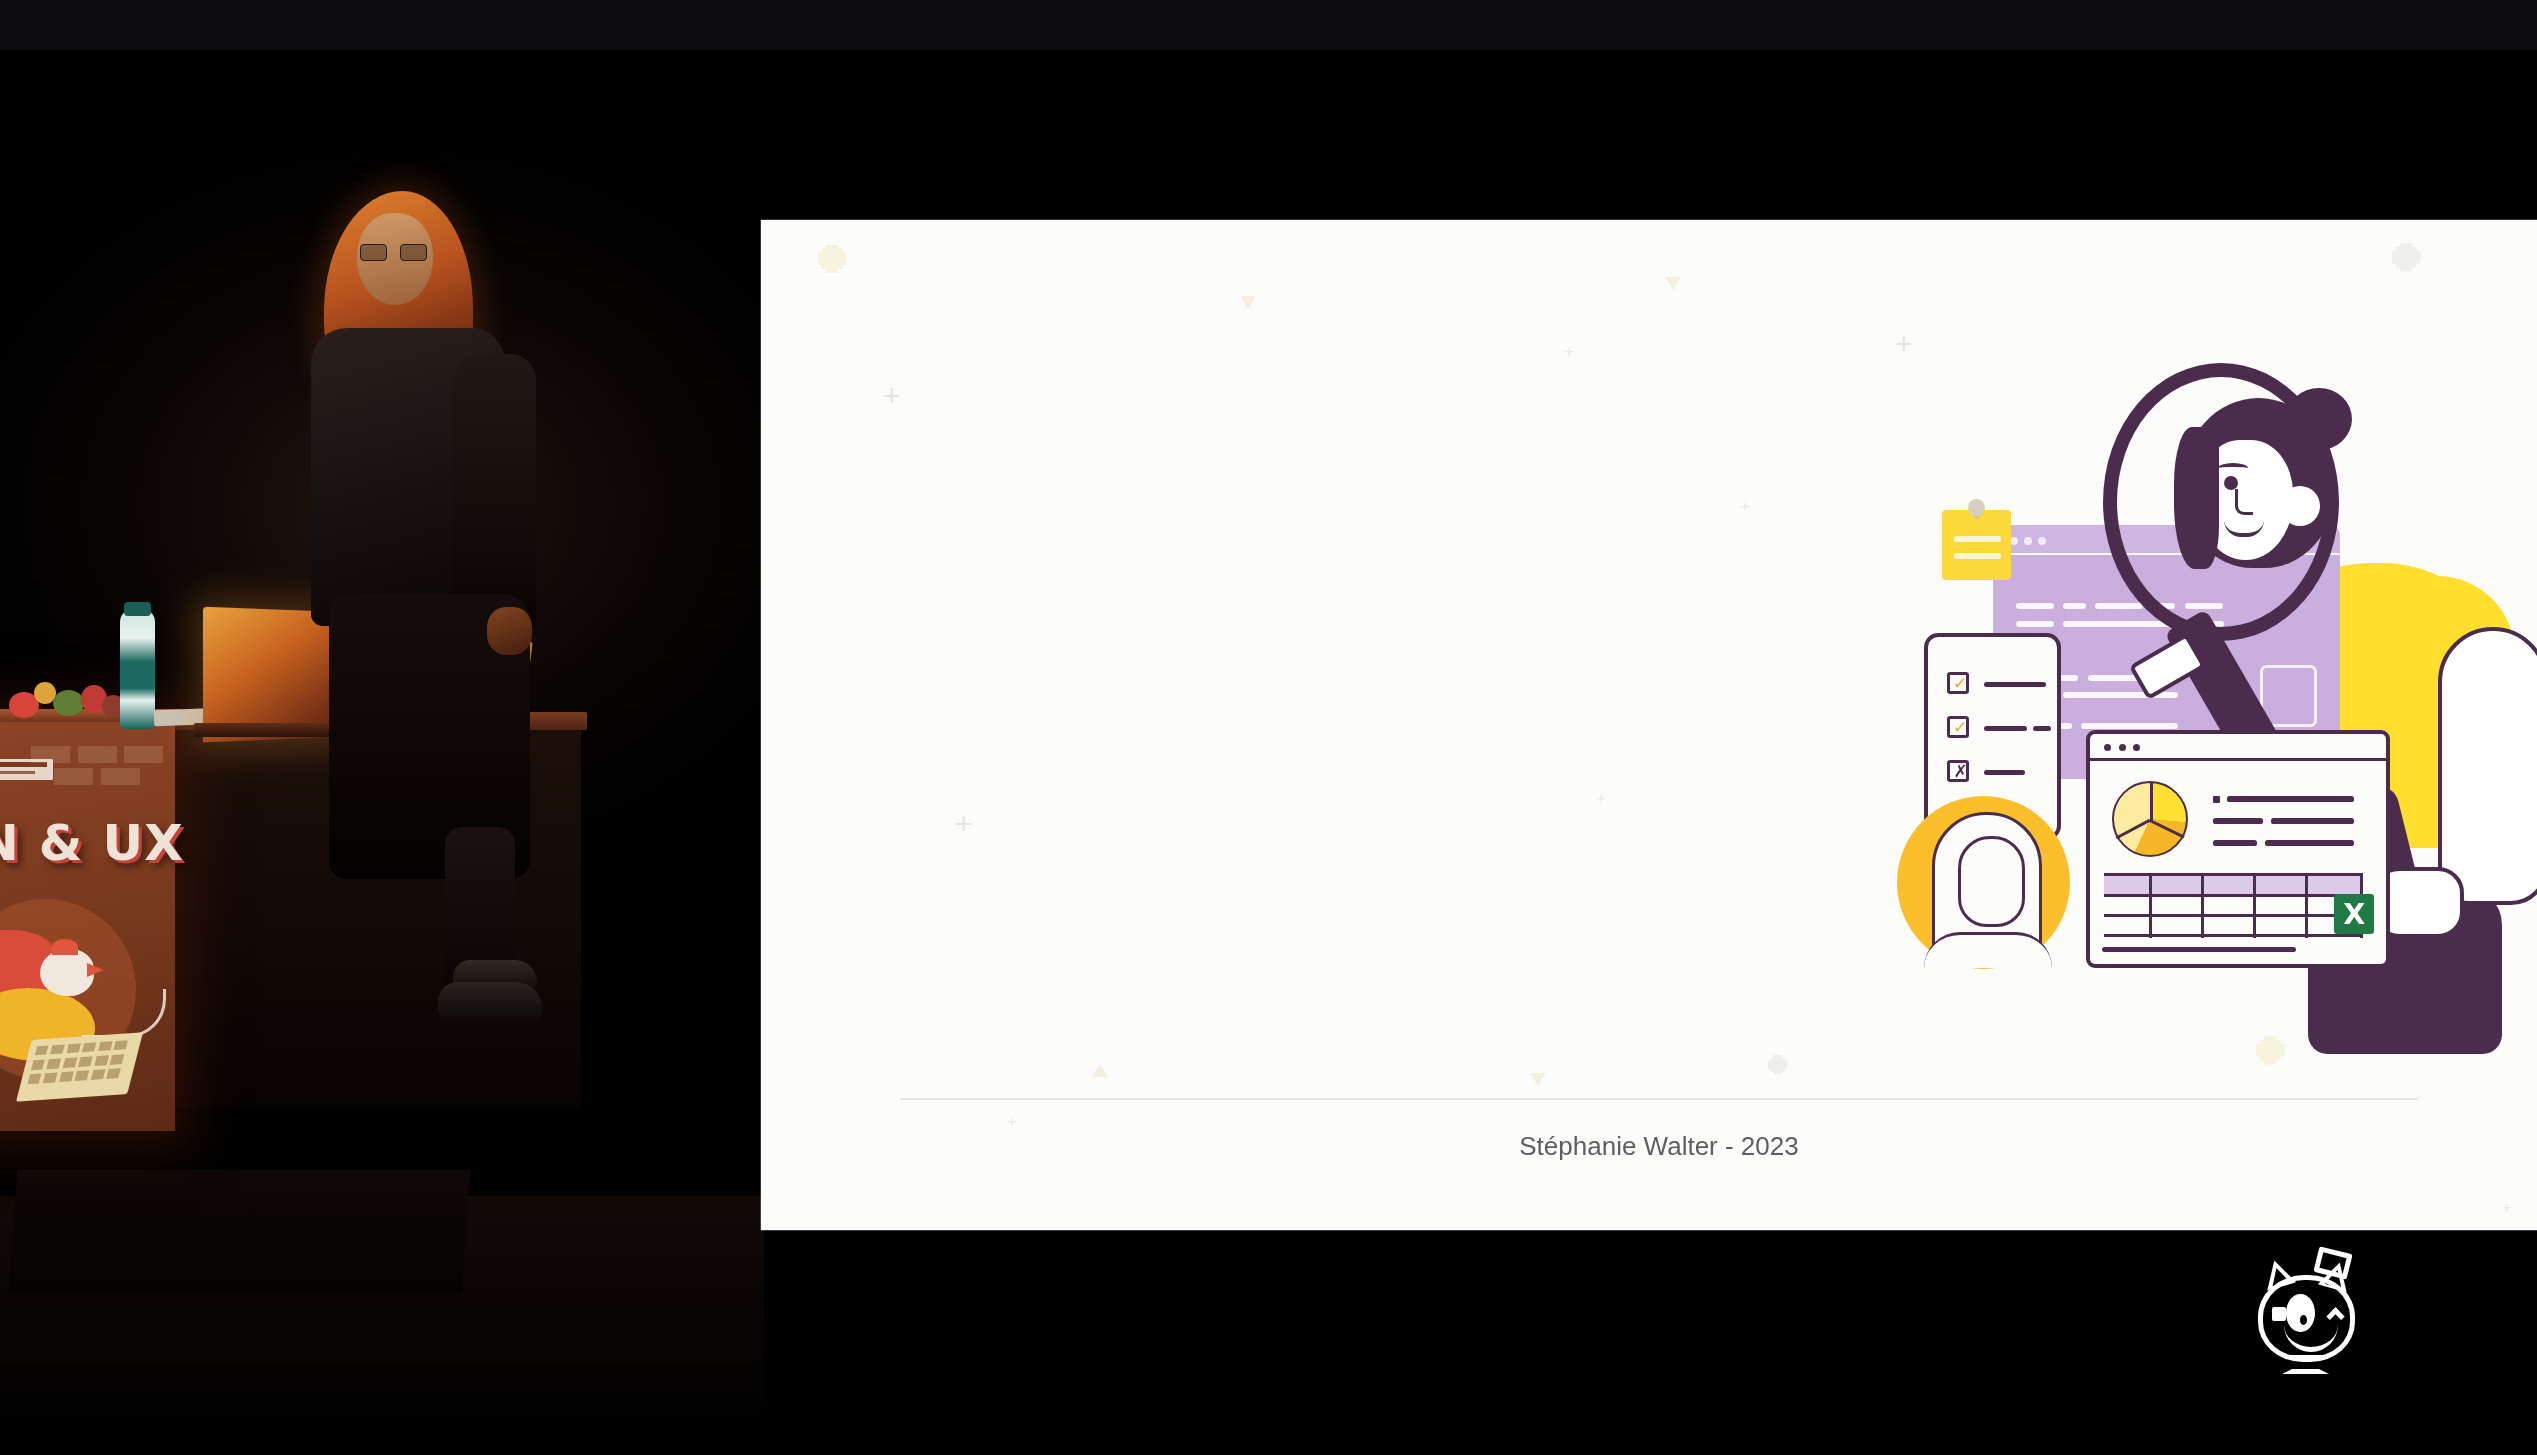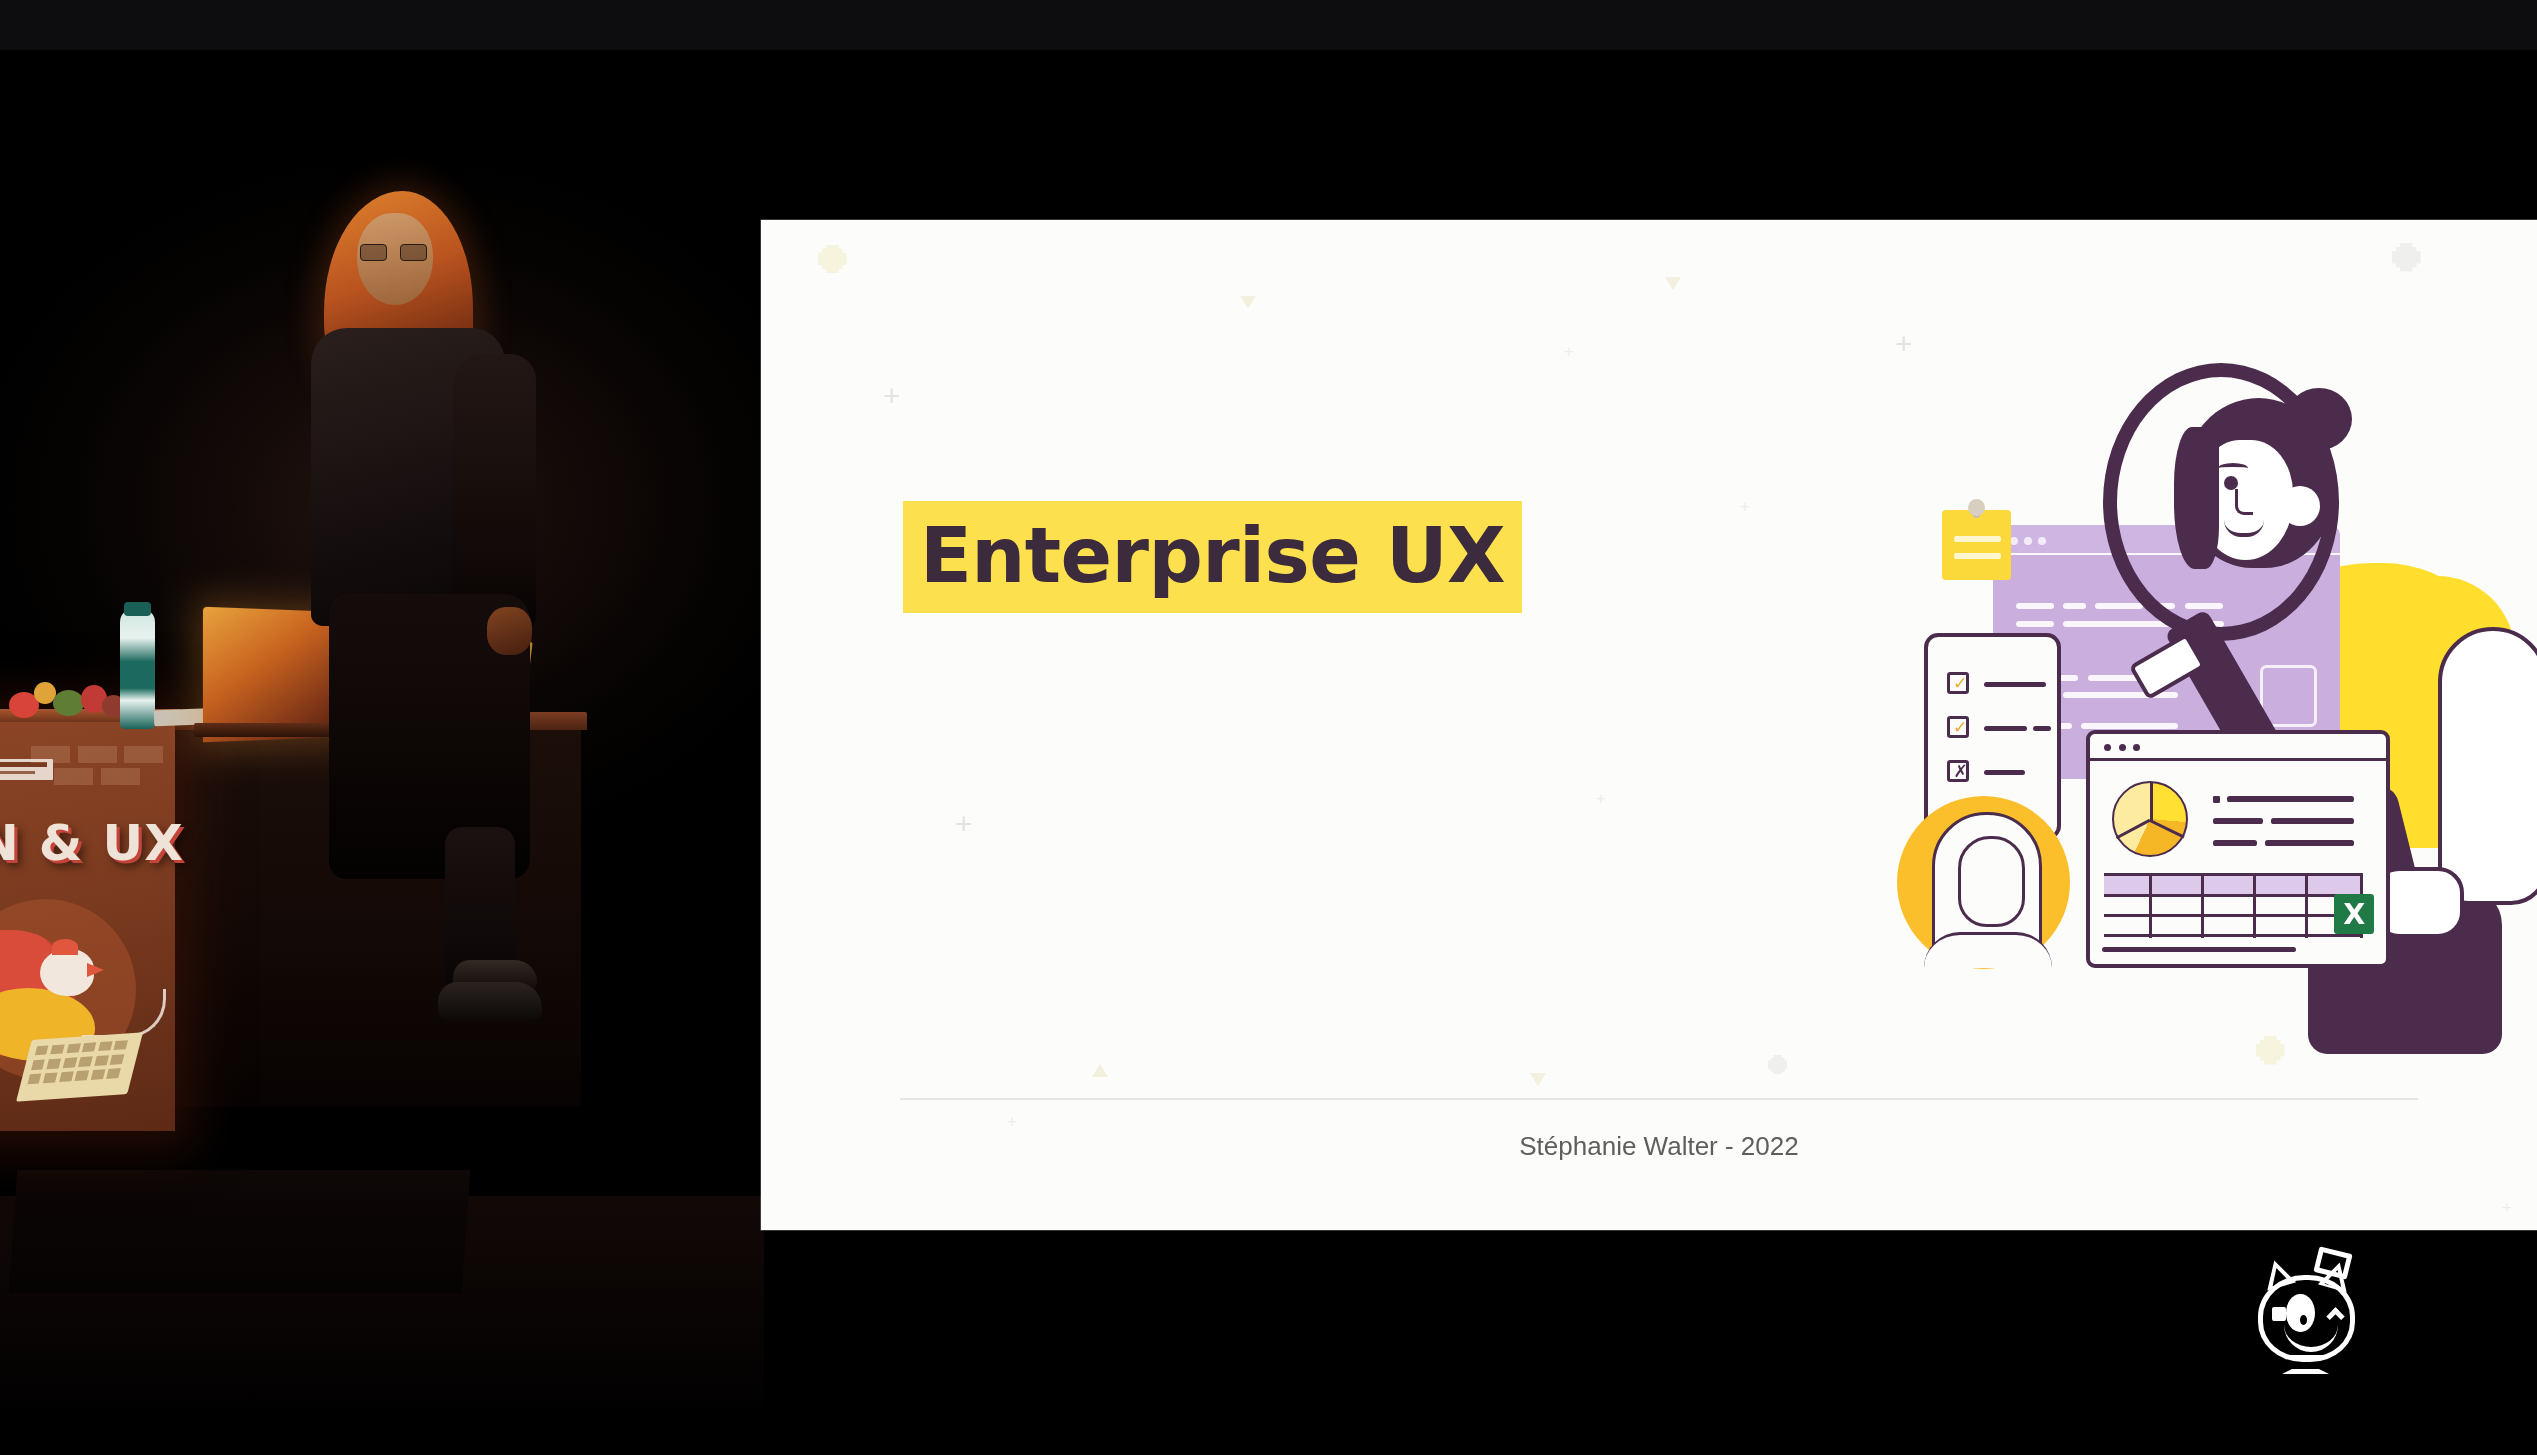--- a/index.html
+++ b/index.html
@@ -353,23 +353,20 @@
     <div class="deco deco-plus sm" style="left:1567px;top:751px;">+</div>
     <div class="deco deco-plus sm" style="left:1741px;top:979px;">+</div>
     <div class="deco deco-plus sm" style="left:246px;top:893px;">+</div>
 
     <div class="deco deco-tri" style="left:479px;top:76px;"></div>
     <div class="deco deco-tri" style="left:904px;top:57px;"></div>
     <div class="deco deco-tri" style="left:769px;top:853px;"></div>
     <div class="deco deco-tri up" style="left:331px;top:844px;"></div>
 
     <div class="title-wrap">
-      <div class="title-hl">
-        <div class="title-l2">Enterprise UX</div>
-      </div>
     </div>
 
     <div class="illus">
 
       <div class="il body-shadow"></div>
       <div class="il body-yellow"></div>
       <div class="il leg-dark"></div>
       <div class="il arm-white"></div>
       <div class="il neck"></div>
 
@@ -468,21 +465,21 @@
           <div class="tbl-v" style="left:149px;"></div>
           <div class="tbl-v" style="left:201px;"></div>
           <div class="tbl-v" style="left:256px;"></div>
         </div>
         <div class="xls">X</div>
         <div class="ww-foot"></div>
       </div>
     </div>
 
     <div class="divider"></div>
-    <div class="credit">Stéphanie Walter - 2022</div>
+    <div class="credit">Stéphanie Walter - 2023</div>
   </div>
 
   <div class="watermark">
     <div class="wm-ear l">
         <i></i>
       </div>
     <div class="wm-ear r">
         <i></i>
       </div>
     <div class="wm-hat"></div>

